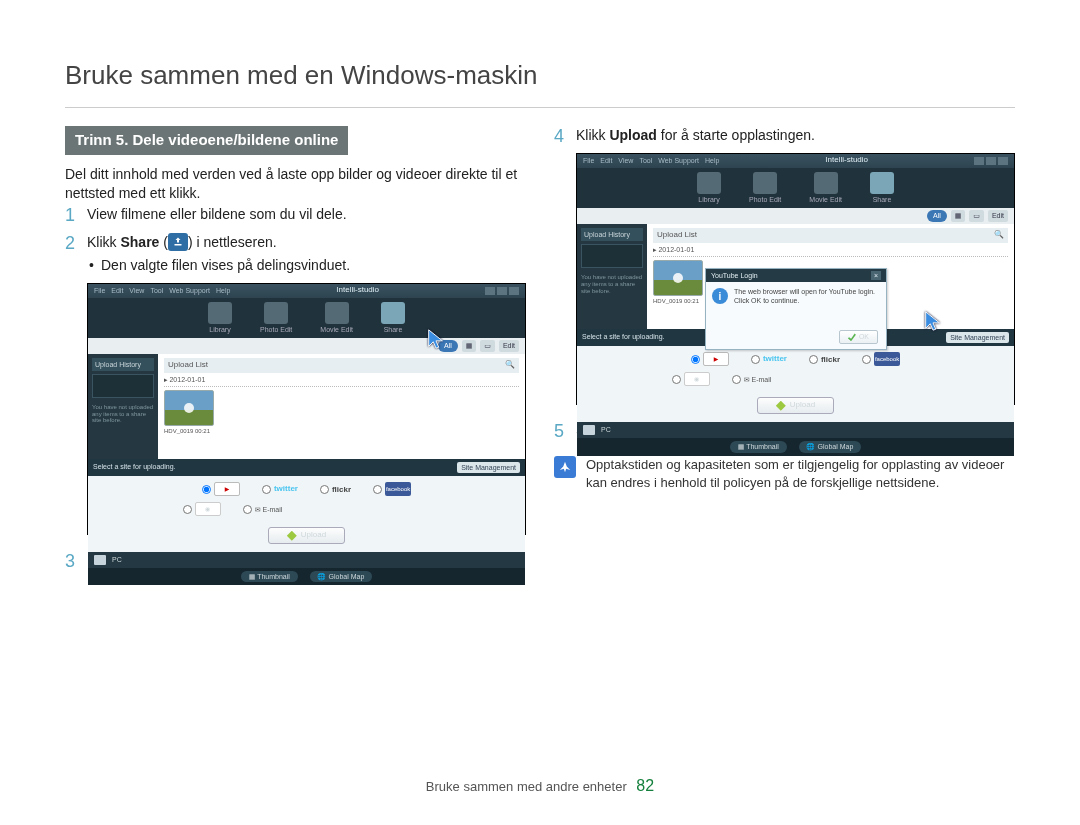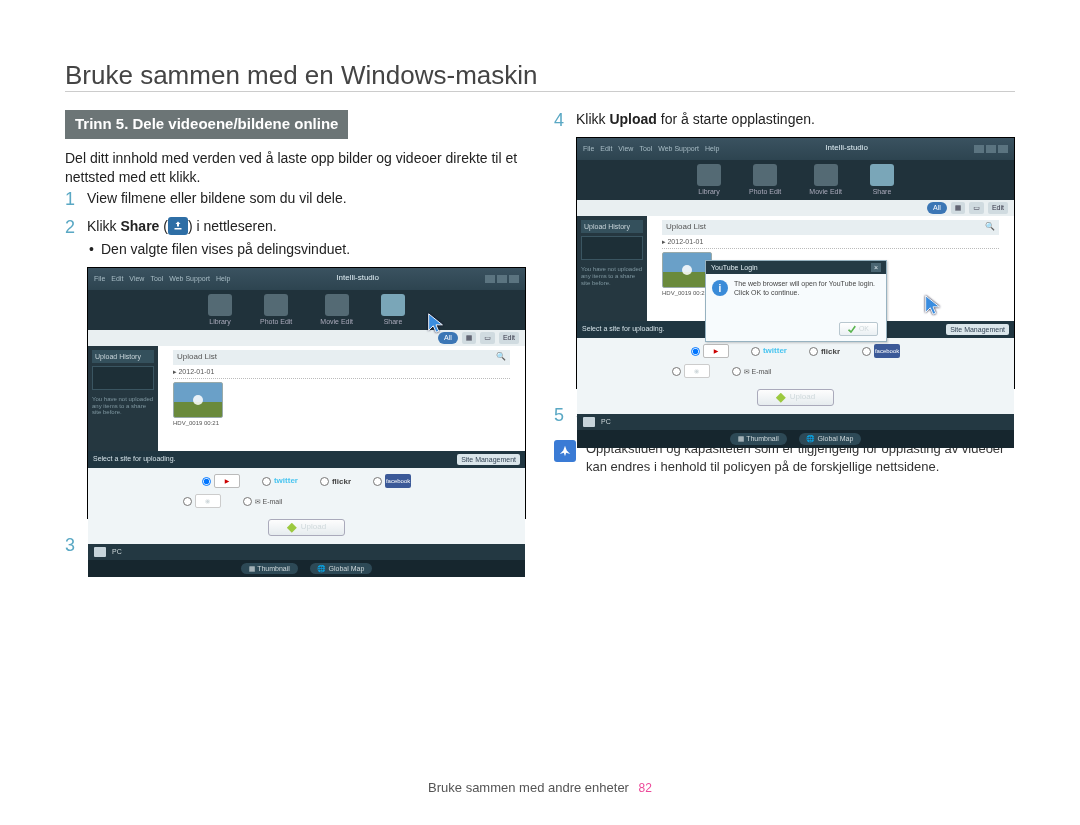--- a/index.html
+++ b/index.html
@@ -10,21 +10,21 @@
     background: #fff;
     color: #333;
     position: relative;
     padding: 60px 65px 0 65px;
   }
   h1.page-title {
     font-size: 26px;
     font-weight: 400;
     color: #444;
     border-bottom: 1px solid #ccc;
-    padding-bottom: 0;
+    padding-bottom: 16px;
     margin-bottom: 18px;
   }
   .columns { display: flex; gap: 28px; }
   .col { flex: 1; font-size: 14px; line-height: 1.35; color: #222; }
   .step-header {
     display: inline-block;
     background: #6c7576;
     color: #fff;
     font-weight: 600;
     font-size: 15px;
@@ -59,38 +59,38 @@
 
   
   .app-shot {
     border: 1px solid #000;
     width: 100%;
     margin: 8px 0 10px 0;
     background: #2a3b43;
     font-size: 9px;
     color: #cfd8db;
   }
-  .app-titlebar { height: 22px; background: linear-gradient(#3a5260,#2d4450); display:flex; align-items:center; padding:0 6px; justify-content:space-between;}
+  .app-titlebar { height: 14px; background: linear-gradient(#3a5260,#2d4450); display:flex; align-items:center; padding:0 6px; justify-content:space-between;}
   .app-titlebar .menus { display:flex; gap:6px; font-size:7px; color:#a8bcc5;}
   .app-titlebar .win-btns { display:flex; gap:2px;}
   .app-titlebar .win-btns span{width:10px;height:8px;background:#5b7480;display:block;}
   .app-logo { text-align:center; font-size:8px; color:#e0eef4;}
   .app-tabs { height:40px; background:#20323b; display:flex; justify-content:center; align-items:center; gap:28px; position:relative;}
   .app-tab { display:flex; flex-direction:column; align-items:center; font-size:7px; color:#aab;}
   .app-tab .ic { width:24px; height:22px; background:#546a74; border-radius:3px; margin-bottom:1px;}
   .app-tab.sel .ic { background:#7aa6b8;}
   .app-filterbar { height:16px; background:#e9eff1; display:flex; align-items:center; justify-content:flex-end; padding:0 6px; gap:4px;}
   .pill { background:#3b76b5; color:#fff; font-size:7px; padding:1px 6px; border-radius:6px;}
   .chip { background:#d0dbe0; font-size:7px; padding:1px 4px; border-radius:2px; color:#334;}
   .app-body { display:flex; background:#fff;}
   .side { width:70px; background:#253740; padding:4px; color:#c9d5da; font-size:7px;}
   .side .hd { background:#34505c; padding:2px 3px; margin-bottom:3px; font-size:7px;}
   .side .item { background:#1d2f37; height:24px; margin-bottom:2px; border:1px solid #3a5561;}
   .side .note { font-size:6px; color:#7f97a0; margin-top:6px; line-height:1.1;}
-  .main { flex:1; background:#fff; padding:4px 15px; color:#555;}
+  .main { flex:1; background:#fff; padding:4px 6px; color:#555;}
   .main .hd { background:#e7eef1; padding:2px 4px; font-size:8px; display:flex; justify-content:space-between;}
   .date { font-size:7px; border-bottom:1px dotted #bbb; padding:2px 0;}
   .thumb { width:50px; height:36px; background:linear-gradient(#6aa0c8 55%, #6a8a3c 55%); border:1px solid #9aa; border-radius:2px; margin-top:3px; position:relative;}
   .thumb::after{content:""; position:absolute; left:50%; top:50%; width:10px; height:10px; margin:-5px 0 0 -5px; background:rgba(255,255,255,.85); border-radius:50%;}
   .thumb-lbl{font-size:6px;color:#555;margin-top:1px;}
   .pane-bar { background:#203641; color:#d5e2e8; font-size:7px; padding:3px 5px; display:flex; justify-content:space-between;}
   .svc-row { display:flex; gap:22px; justify-content:center; padding:6px 0;}
   .svc { display:flex; align-items:center; gap:3px;}
   .svc input{width:9px;height:9px;}
   .svc .box{width:26px;height:14px;display:flex;align-items:center;justify-content:center;border-radius:2px;font-size:6px;}
@@ -127,21 +127,21 @@
 
   .shot-wrap{position:relative;}
 
   
   .note-row { display:flex; gap:10px; margin-top:14px;}
   .note-ic { width:22px; height:22px; background:#3a7bd5; border-radius:3px; display:flex; align-items:center; justify-content:center; flex-shrink:0;}
   .note-ic svg{width:14px;height:14px;}
   .note-text{ font-size:13px; color:#333; line-height:1.35;}
 
   .footer { position:absolute; bottom:30px; left:0; right:0; text-align:center; font-size:13px; color:#555;}
-  .footer .pg { font-size:12px; color:#ec4899; margin-left:6px;}
+  .footer .pg { font-size:16px; color:#15803d; margin-left:6px;}
 </style>
 </head>
 <body>
 
 <h1 class="page-title">Bruke sammen med en Windows-maskin</h1>
 
 <div class="columns">
 
   <div class="col">
     <div class="step-header">Trinn 5. Dele videoene/bildene online</div>

